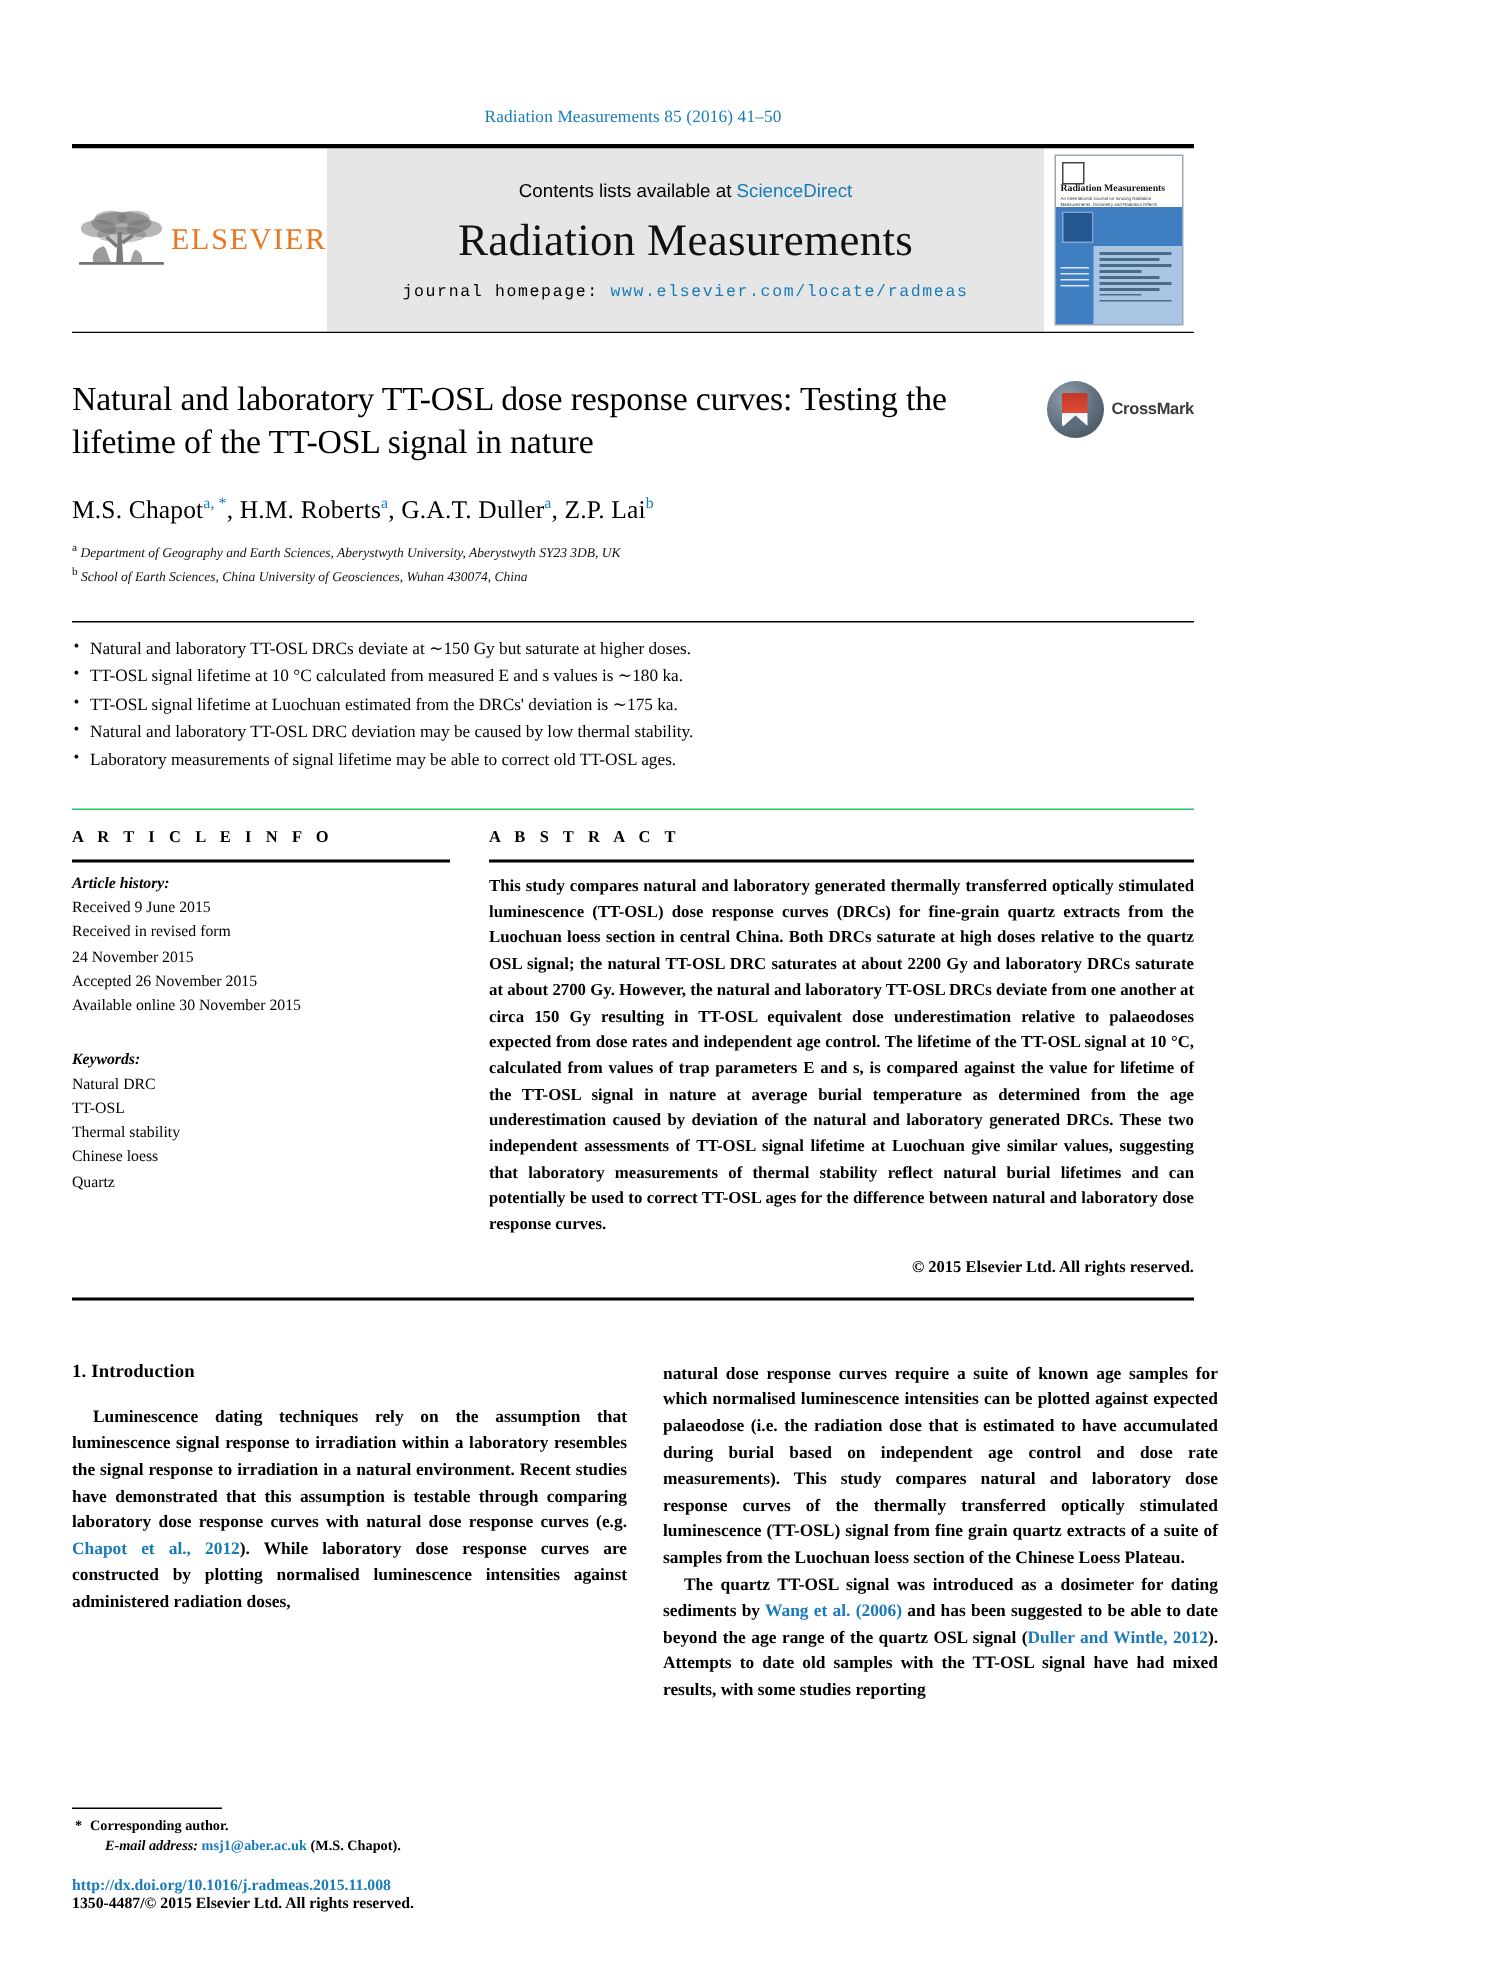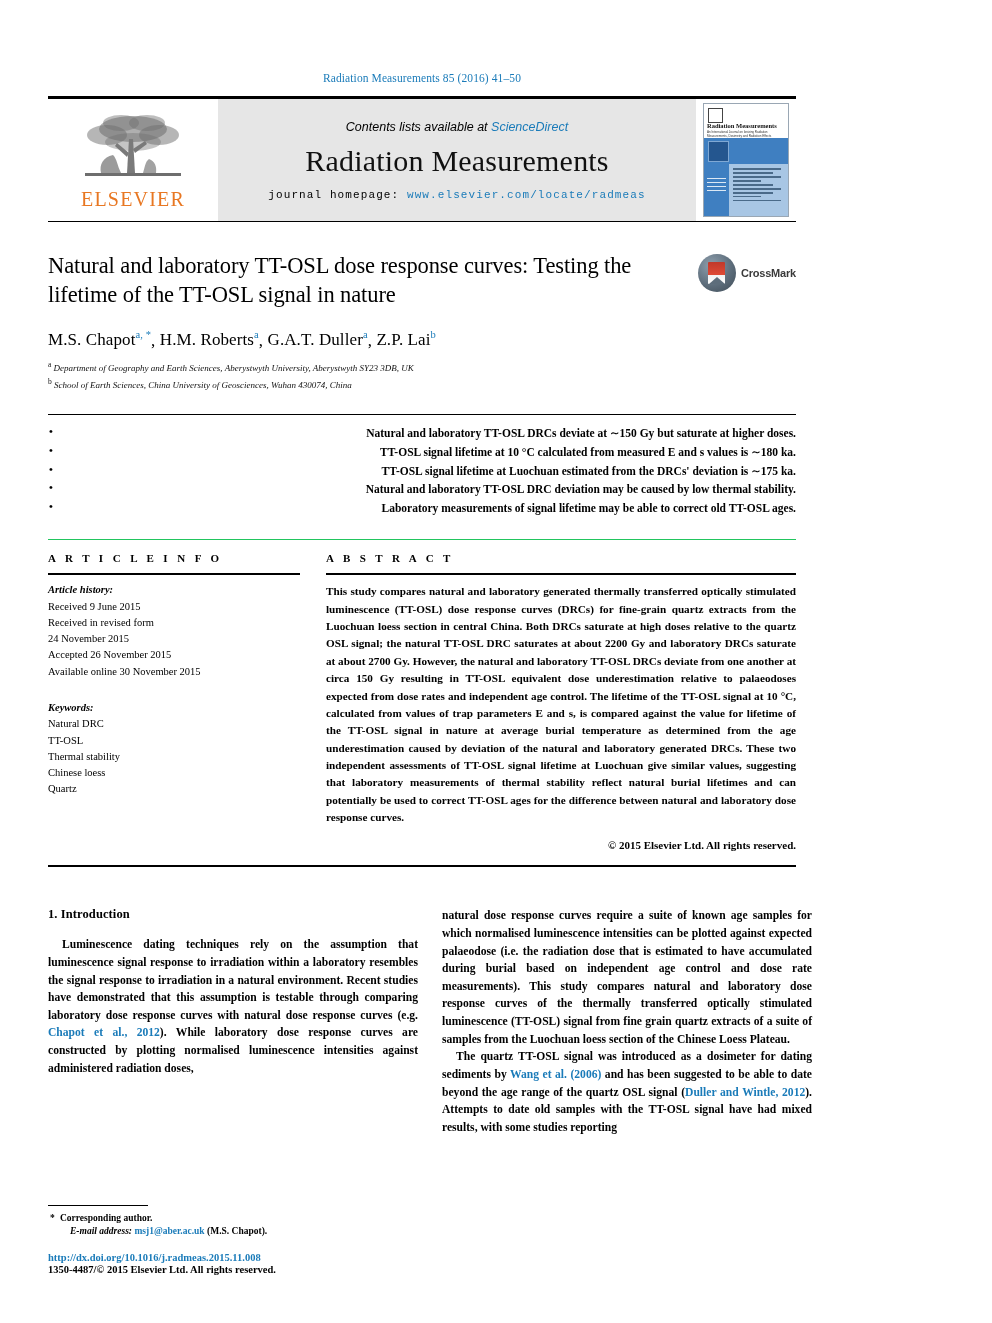--- a/index.html
+++ b/index.html
@@ -30,21 +30,21 @@
   .masthead {
     margin: 12px 48px 0 48px;
     border-top: 3px solid #000;
     border-bottom: 1px solid #000;
     height: 122px;
     display: flex;
     align-items: stretch;
   }
   .mast-left {
     width: 170px;
-    display: flex; flex-direction: column;
+    display: flex; 
     align-items: center; justify-content: center;
     background: #fff;
     flex: none;
   }
   .elsevier-word {
     font-family: "Liberation Serif", serif;
     font-size: 20px;
     letter-spacing: 1.2px;
     color: #E87722;
     margin-top: 1px;
@@ -53,21 +53,20 @@
     flex: 1 1 auto;
     background: #e6e6e6;
     display: flex; flex-direction: column;
     align-items: center; justify-content: center;
     gap: 1px;
   }
   .contents-line {
     font-family: "Liberation Sans", sans-serif;
     font-size: 12.5px;
     color: #000;
-    font-style: italic;
   }
   .contents-line .sd { color: #1a7bb9; }
   .journal-name {
     font-family: "Liberation Serif", serif;
     font-size: 30px;
     color: #111;
     margin: 9px 0 10px 0;
     letter-spacing: .2px;
   }
   .homepage {
@@ -193,25 +192,24 @@
     font-weight: bold;
     letter-spacing: 3.4px;
     margin-bottom: 9px;
   }
 
   
   .highlights-wrap { margin: 22px 48px 0 48px; }
   .hl-list { margin: 0; padding: 0; list-style: none; }
   .hl-list li {
     font-size: 11.5px;
-    font-weight: bold;
+    font-weight: normal;
     line-height: 1.62;
     padding-left: 12px;
     position: relative;
-    text-align: right;
   }
   .hl-list li::before {
     content: "\2022";
     position: absolute; left: 1px; top: -1px;
     font-size: 11px;
   }
 
   
   .infoabs {
     margin: 22px 48px 0 48px;

